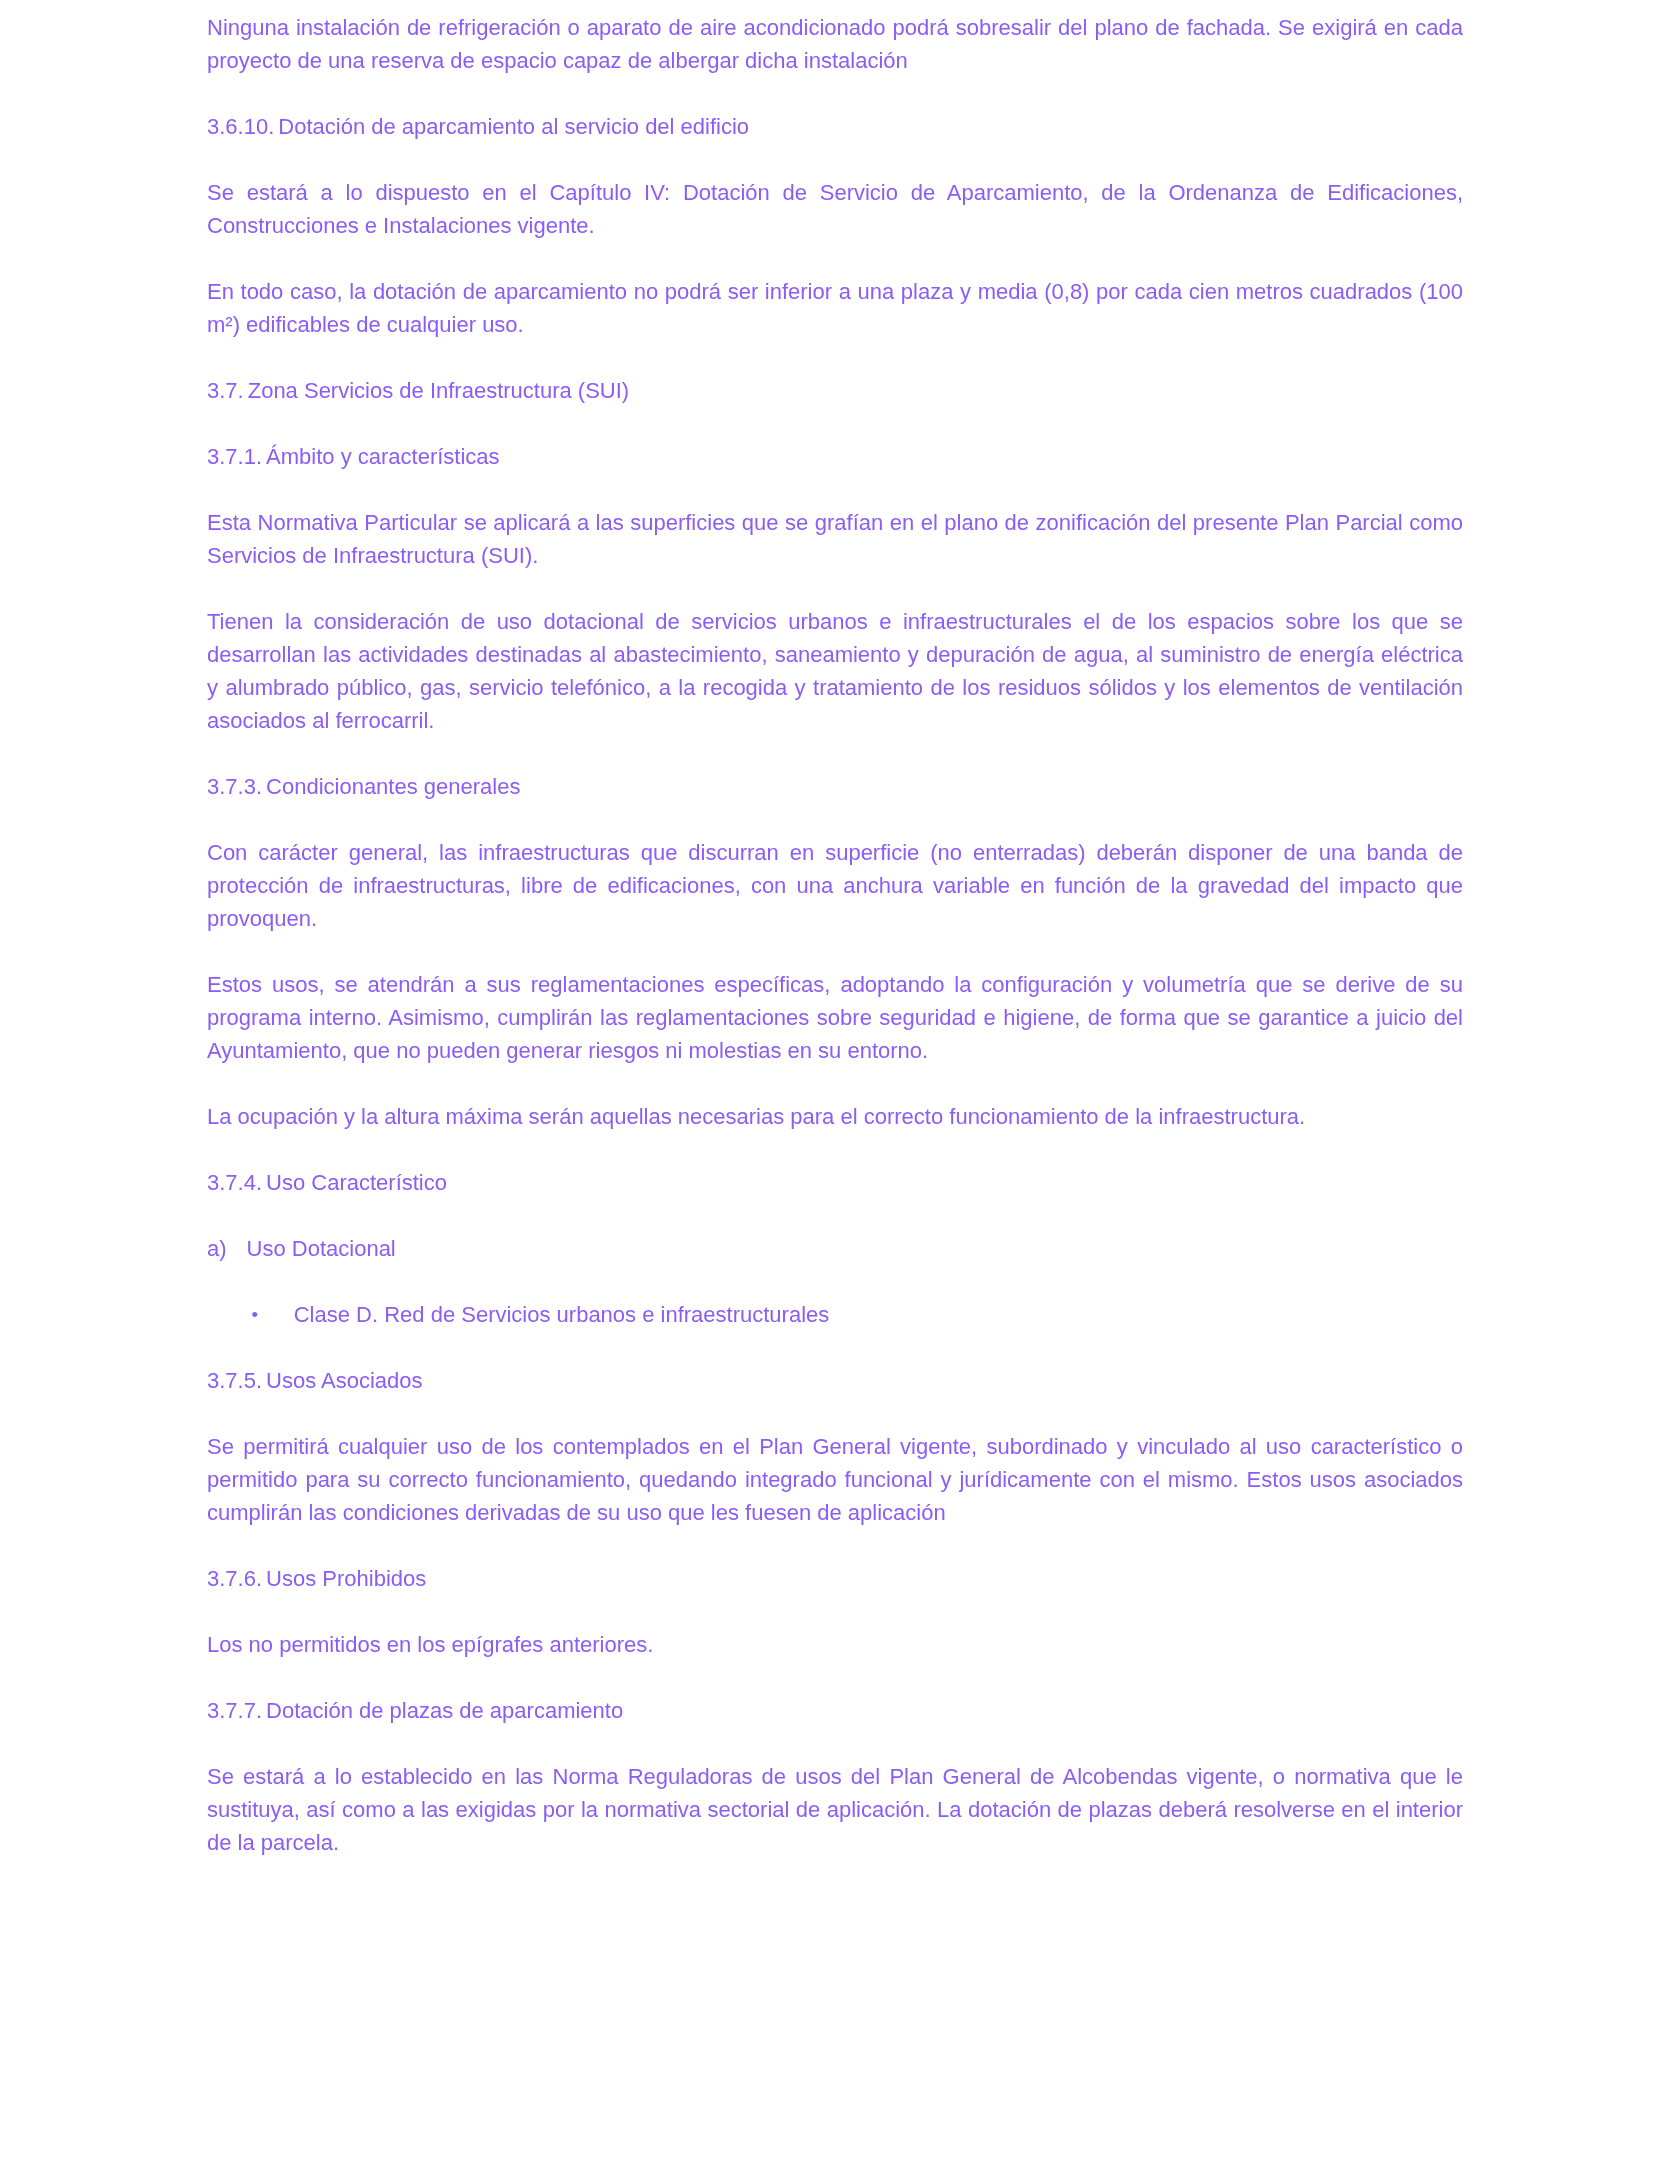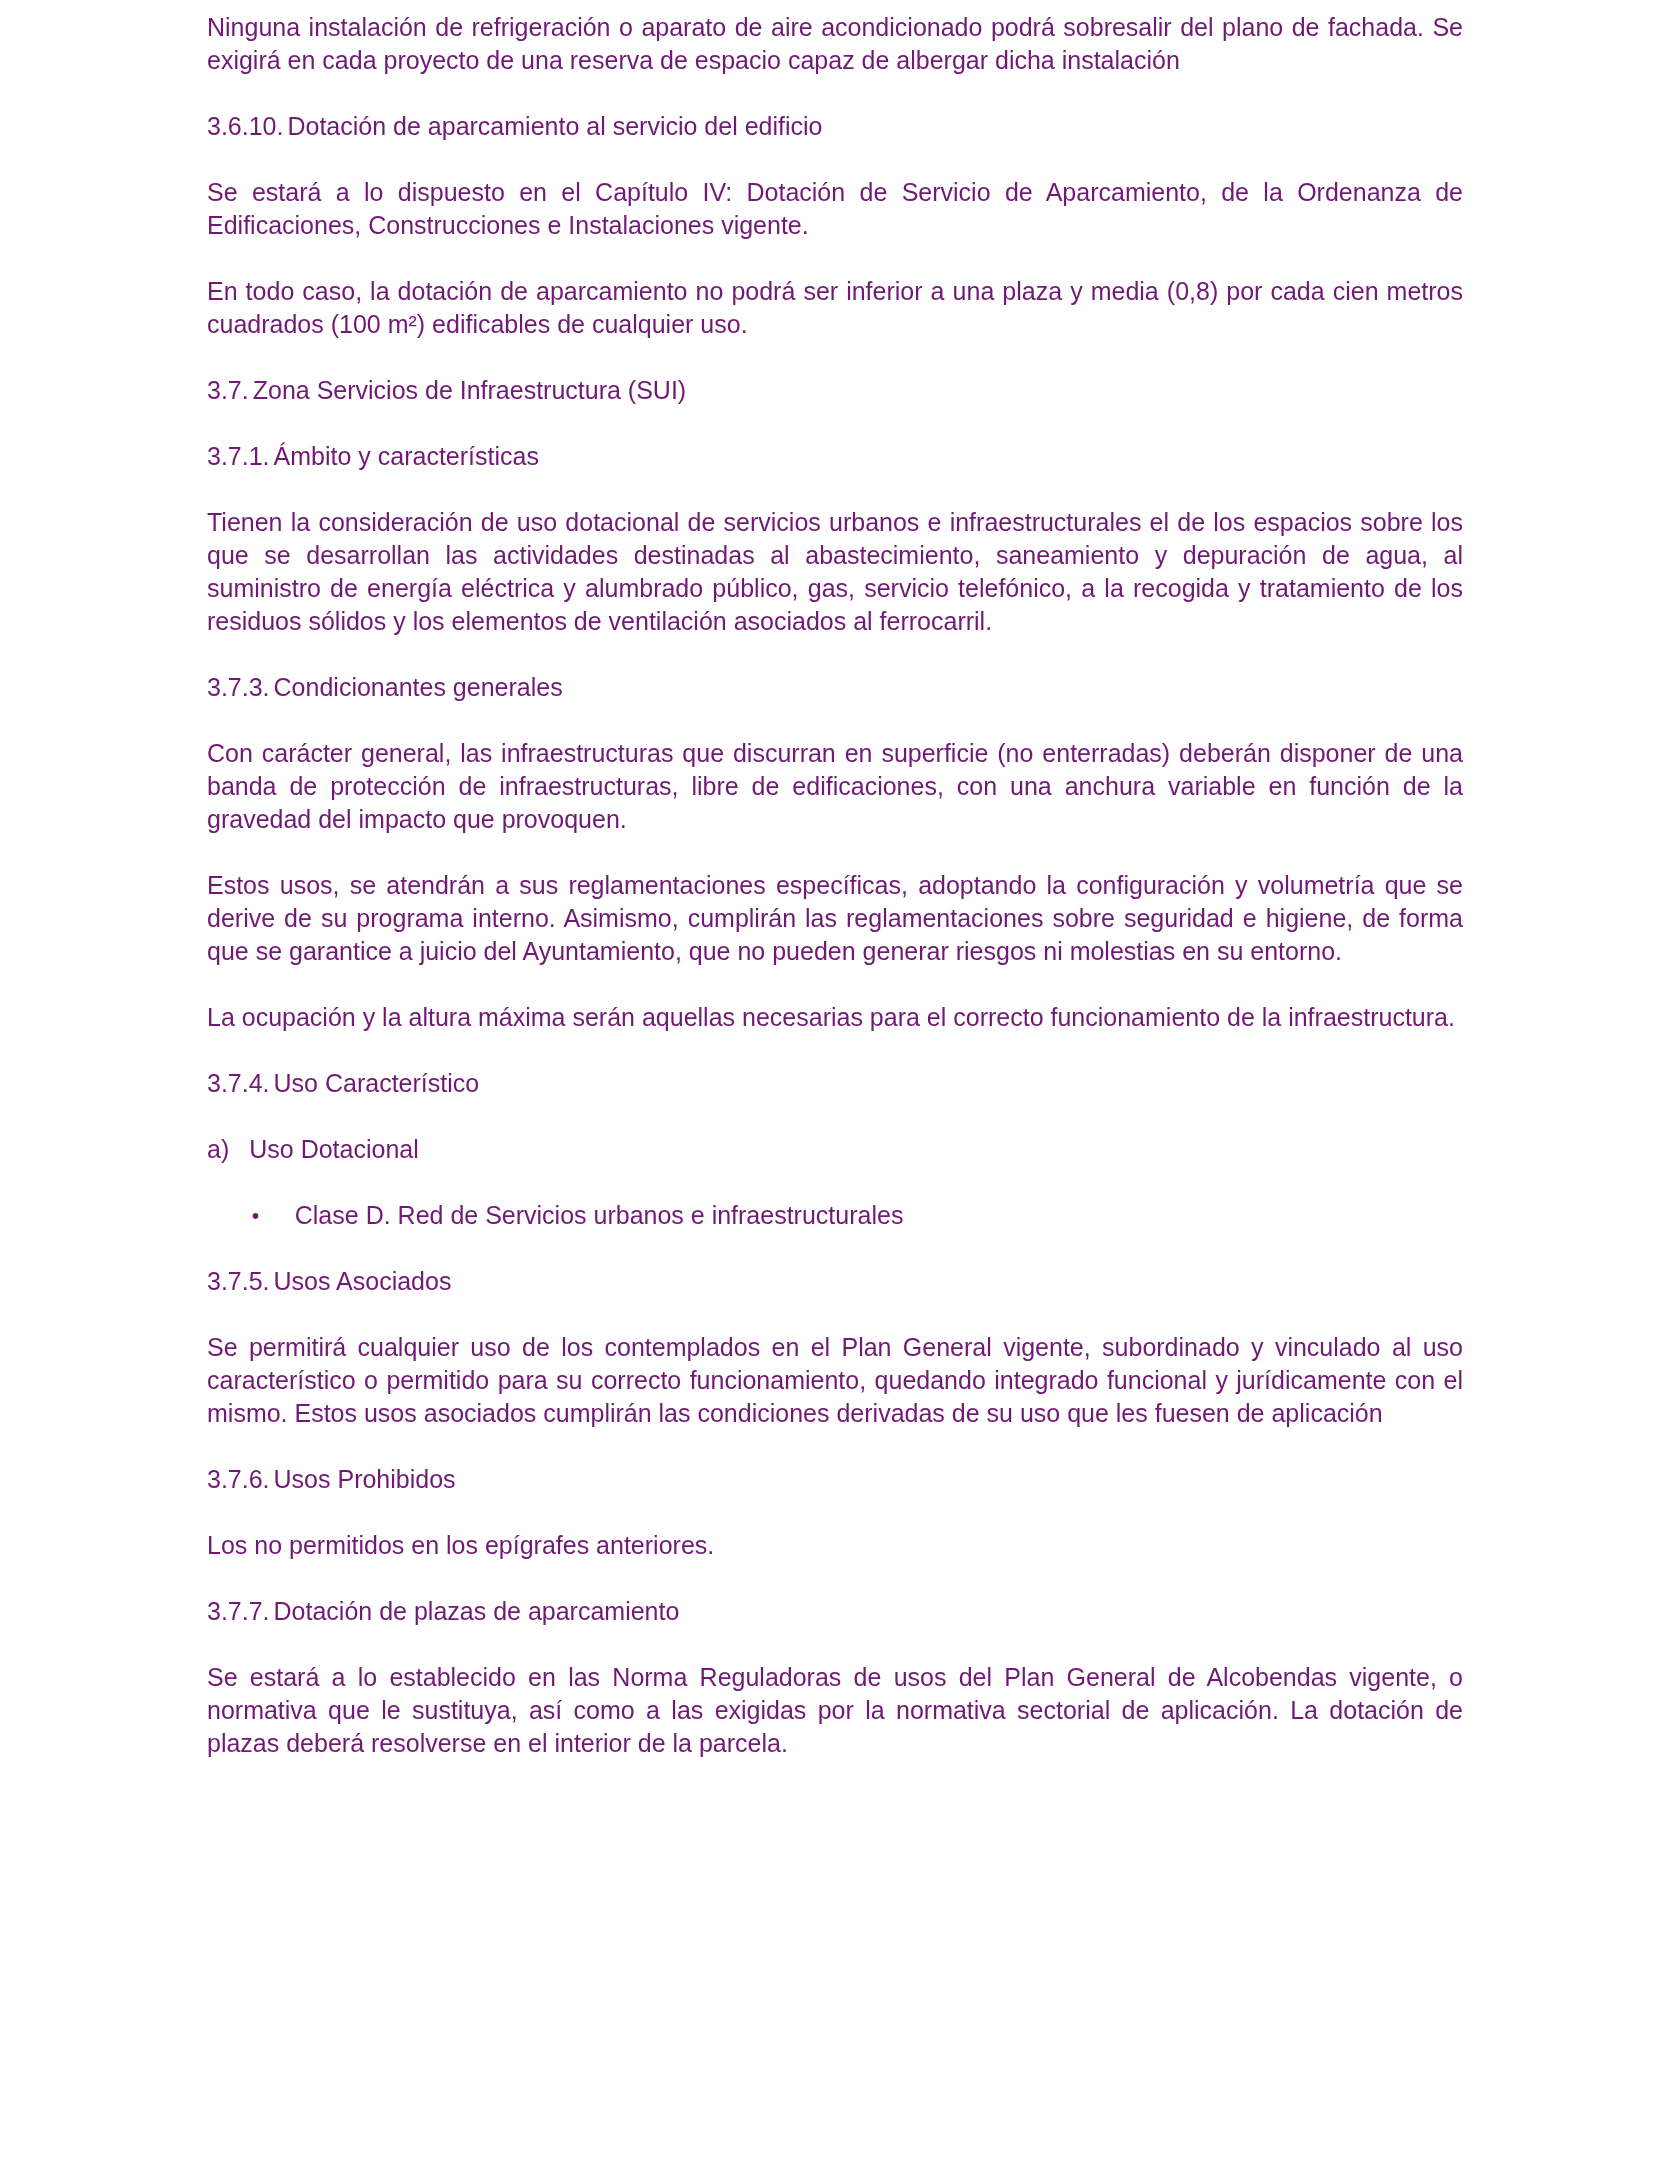--- a/index.html
+++ b/index.html
@@ -16,23 +16,23 @@
     color: #000000;
   }
   .page {
     position: absolute;
     left: 207px;
     top: 10.6px;
     width: 1256px;
   }
   .page p {
     margin: 0 0 33px 0;
-    font-size: 25px;
+    font-size: 22px;
     line-height: 33px;
-    color: #701a75;
+    color: #8b5cf6;
   }
   p.paragraph {
     text-align: justify;
     text-justify: inter-word;
   }
   p.heading .hnum {
     display: inline-block;
     margin-right: 4px;
   }
   p.alpha-item .amarker {
@@ -52,20 +52,21 @@
 </head>
 <body>
 
 <div class="page">
     <p class="paragraph">Ninguna instalación de refrigeración o aparato de aire acondicionado podrá sobresalir del plano de fachada. Se exigirá en cada proyecto de una reserva de espacio capaz de albergar dicha instalación</p>
     <p class="heading"><span class="hnum">3.6.10.</span><span>Dotación de aparcamiento al servicio del edificio</span></p>
     <p class="paragraph">Se estará a lo dispuesto en el Capítulo IV: Dotación de Servicio de Aparcamiento, de la Ordenanza de Edificaciones, Construcciones e Instalaciones vigente.</p>
     <p class="paragraph">En todo caso, la dotación de aparcamiento no podrá ser inferior a una plaza y media (0,8) por cada cien metros cuadrados (100 m²) edificables de cualquier uso.</p>
     <p class="heading"><span class="hnum">3.7.</span><span>Zona Servicios de Infraestructura (SUI)</span></p>
     <p class="heading"><span class="hnum">3.7.1.</span><span>Ámbito y características</span></p>
+    <p class="paragraph">Esta Normativa Particular se aplicará a las superficies que se grafían en el plano de zonificación del presente Plan Parcial como Servicios de Infraestructura (SUI).</p>
     <p class="paragraph">Tienen la consideración de uso dotacional de servicios urbanos e infraestructurales el de los espacios sobre los que se desarrollan las actividades destinadas al abastecimiento, saneamiento y depuración de agua, al suministro de energía eléctrica y alumbrado público, gas, servicio telefónico, a la recogida y tratamiento de los residuos sólidos y los elementos de ventilación asociados al ferrocarril.</p>
     <p class="heading"><span class="hnum">3.7.3.</span><span>Condicionantes generales</span></p>
     <p class="paragraph">Con carácter general, las infraestructuras que discurran en superficie (no enterradas) deberán disponer de una banda de protección de infraestructuras, libre de edificaciones, con una anchura variable en función de la gravedad del impacto que provoquen.</p>
     <p class="paragraph">Estos usos, se atendrán a sus reglamentaciones específicas, adoptando la configuración y volumetría que se derive de su programa interno. Asimismo, cumplirán las reglamentaciones sobre seguridad e higiene, de forma que se garantice a juicio del Ayuntamiento, que no pueden generar riesgos ni molestias en su entorno.</p>
     <p class="paragraph">La ocupación y la altura máxima serán aquellas necesarias para el correcto funcionamiento de la infraestructura.</p>
     <p class="heading"><span class="hnum">3.7.4.</span><span>Uso Característico</span></p>
     <p class="alpha-item"><span class="amarker">a)</span><span>Uso Dotacional</span></p>
     <p class="bullet-item"><span class="bmarker">•</span><span>Clase D. Red de Servicios urbanos e infraestructurales</span></p>
     <p class="heading"><span class="hnum">3.7.5.</span><span>Usos Asociados</span></p>
     <p class="paragraph">Se permitirá cualquier uso de los contemplados en el Plan General vigente, subordinado y vinculado al uso característico o permitido para su correcto funcionamiento, quedando integrado funcional y jurídicamente con el mismo. Estos usos asociados cumplirán las condiciones derivadas de su uso que les fuesen de aplicación</p>

